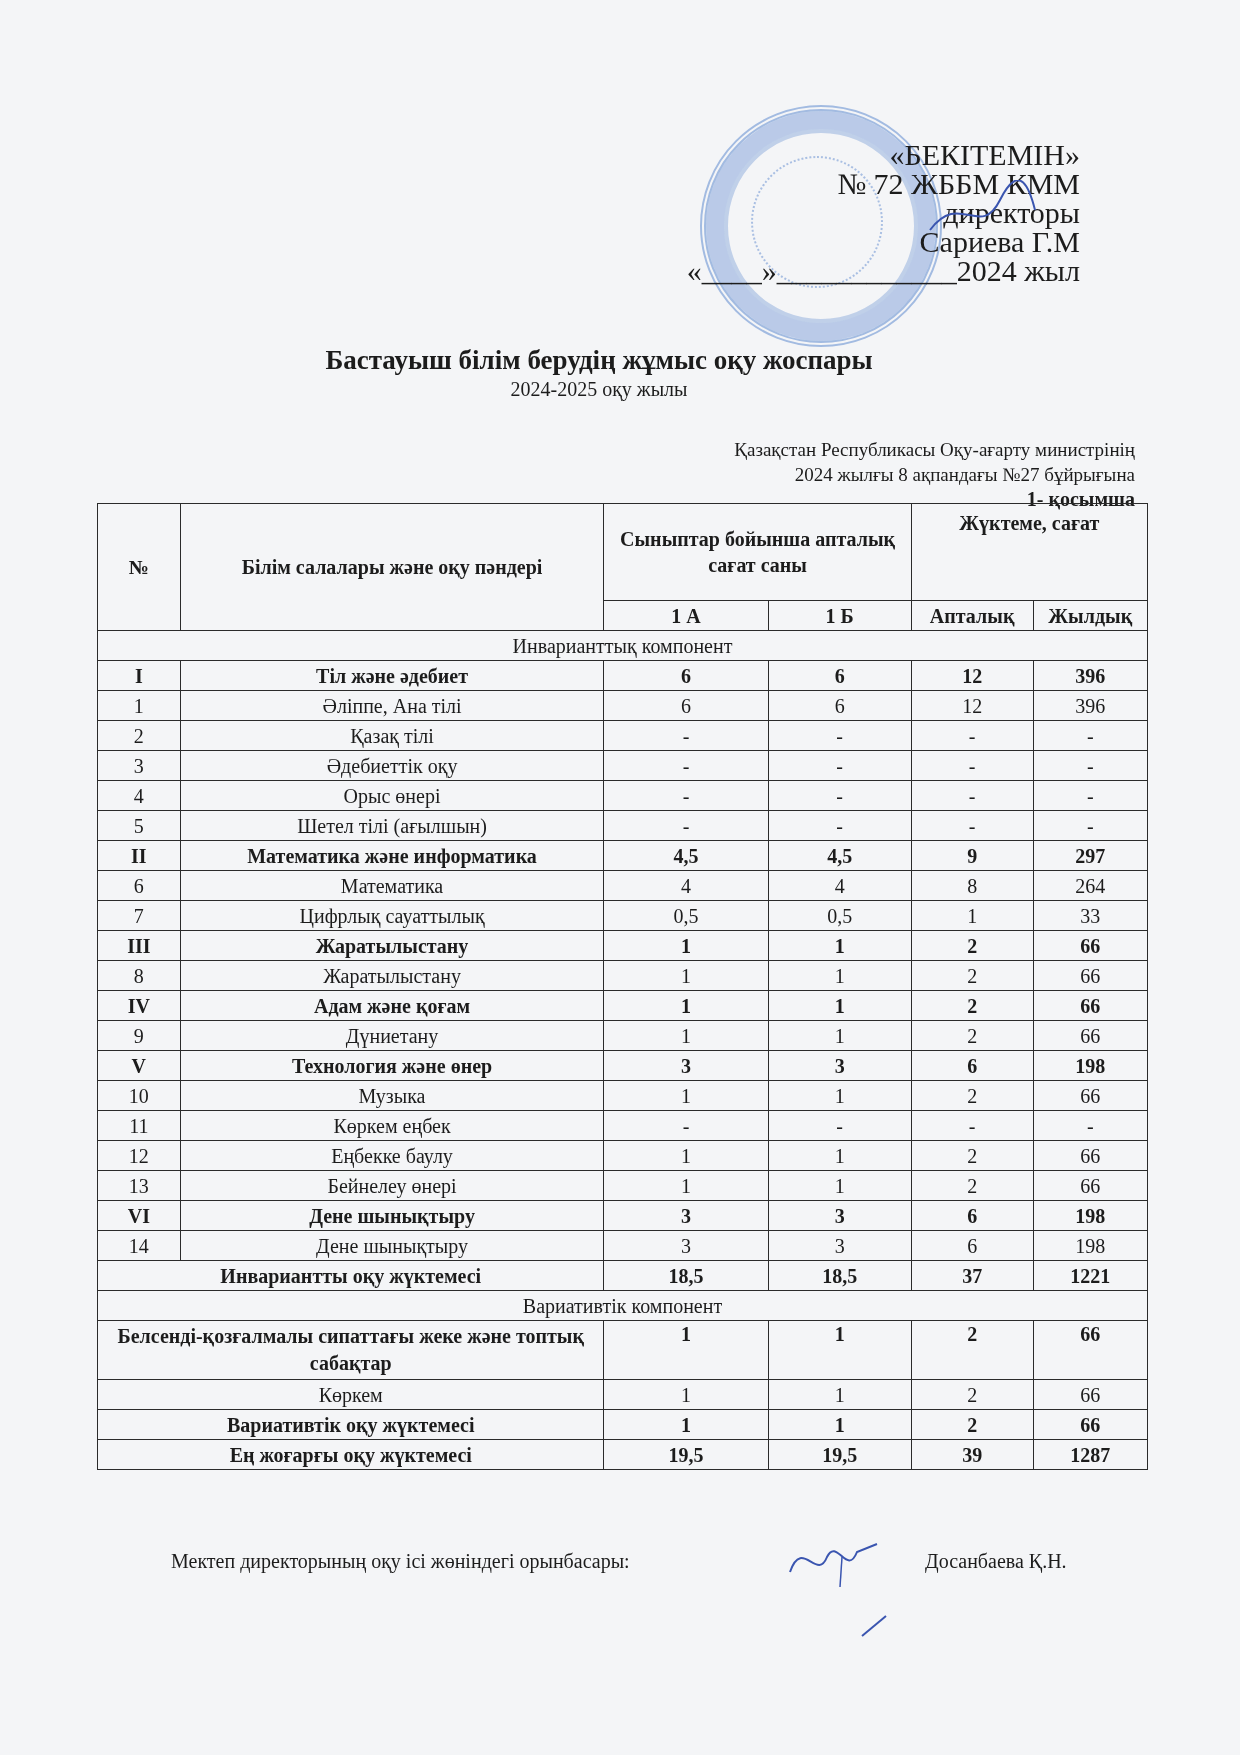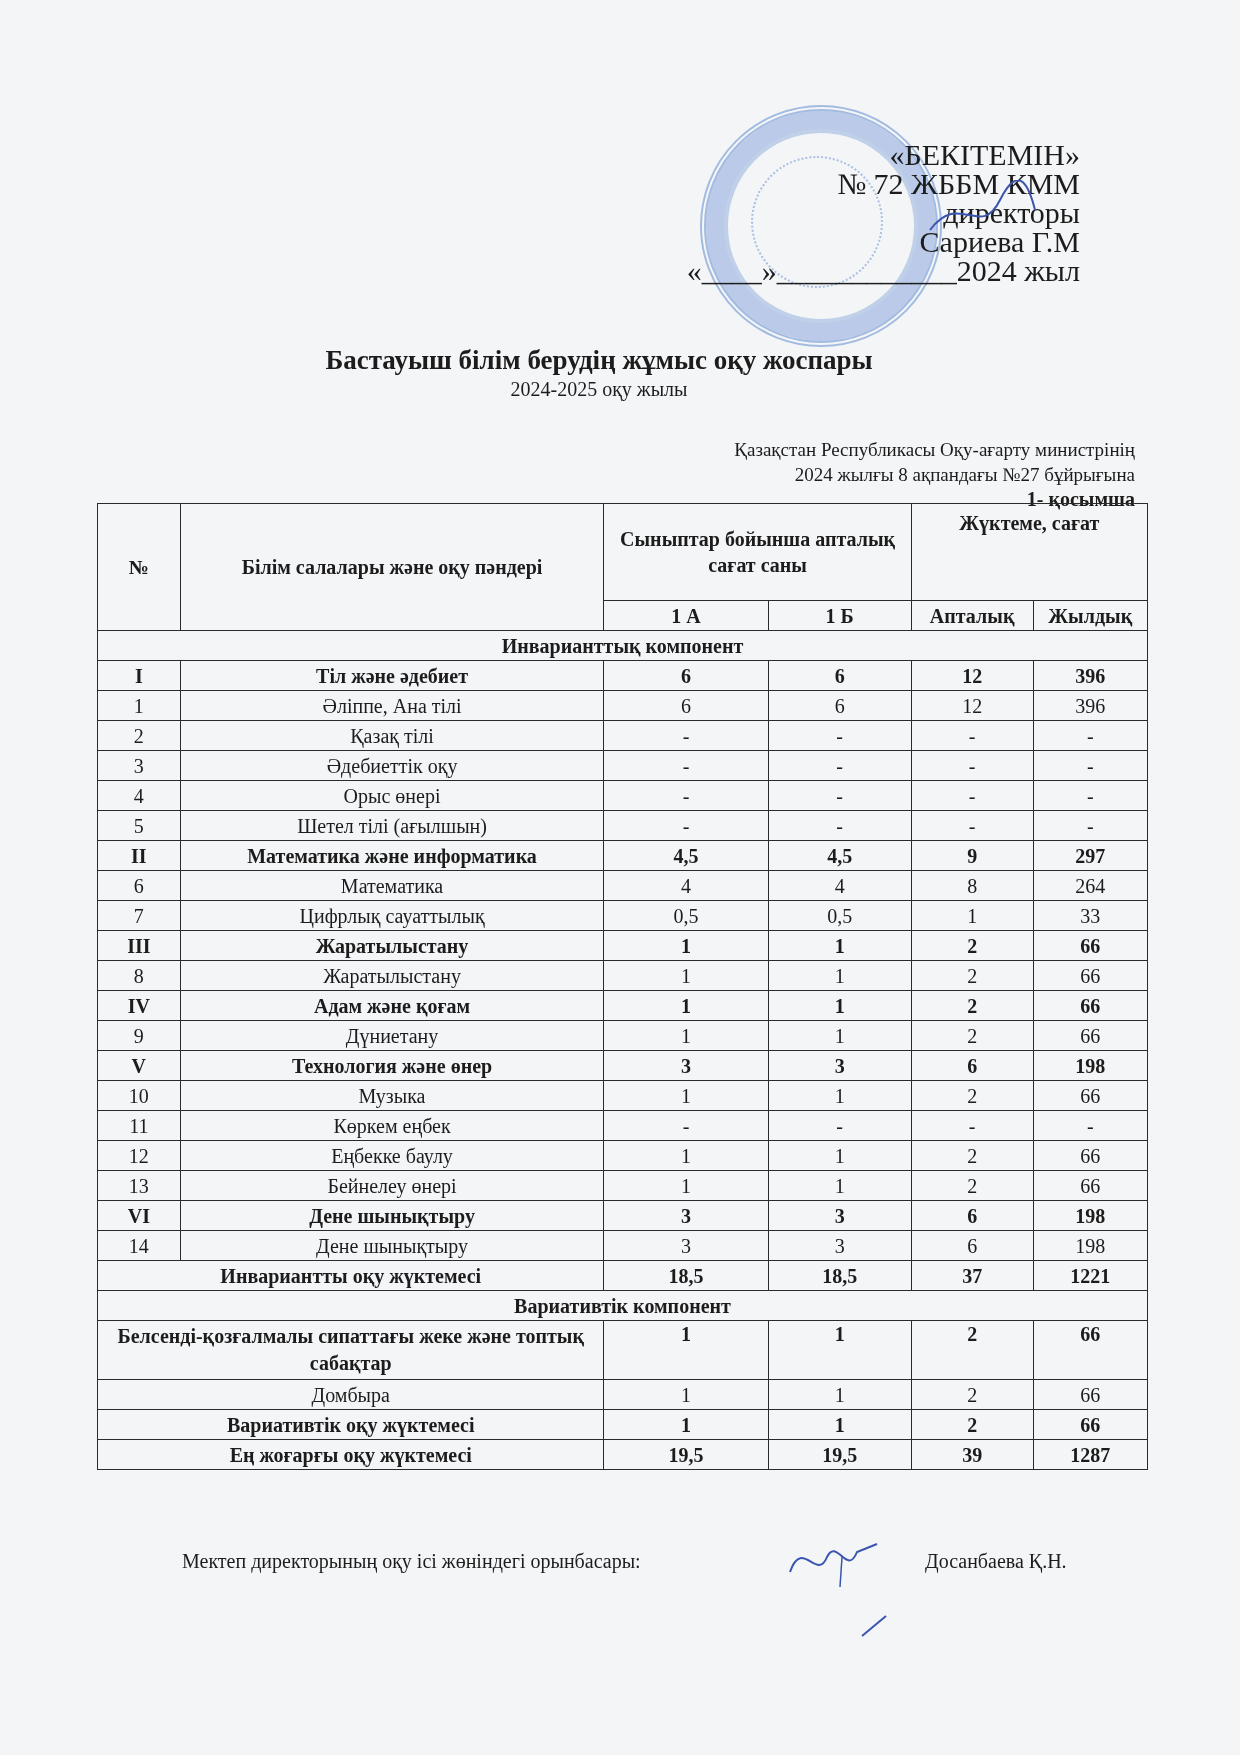--- a/index.html
+++ b/index.html
@@ -42,26 +42,26 @@
   }
   table.plan th { font-weight: bold; }
   .c-no { width: 78px; }
   .c-name { width: 400px; }
   .c-a { width: 155px; }
   .c-b { width: 135px; }
   .c-w { width: 115px; }
   .c-y { width: 108px; }
   td.name { text-align: left; padding-left: 10px; }
   tr.bold td { font-weight: bold; }
-  tr.section td { font-weight: bold; }
+  tr.section td { font-weight: normal; }
   tr.head1 th { height: 90px; vertical-align: middle; }
   .footer {
     position: absolute; top: 1550px; left: 170px; font-size: 20px; width: 960px;
   }
-  .footer .pos { position: absolute; left: 12px; top: 0; font-family: Liberation Serif, serif; }
+  .footer .pos { position: absolute; left: 1px; top: 0; font-family: Liberation Serif, serif; }
   .footer .sig { position: absolute; left: 612px; top: -18px; }
   .footer .nm { position: absolute; left: 755px; top: 0; }
 </style>
 </head>
 <body>
 
 <div class="stamp">
     <div class="inner"></div>
   </div>
 
@@ -283,21 +283,21 @@
         <td colspan="6">Вариативтік  компонент</td>
       </tr>
       <tr class="bold">
         <td class="name" colspan="2" style="line-height: 27px; padding: 2px 10px;">Белсенді-қозғалмалы сипаттағы  жеке және топтық  сабақтар</td>
         <td style="vertical-align: top;">1</td>
         <td style="vertical-align: top;">1</td>
         <td style="vertical-align: top;">2</td>
         <td style="vertical-align: top;">66</td>
       </tr>
       <tr>
-        <td class="name" colspan="2">Домбыра</td>
+        <td class="name" colspan="2">Көркем</td>
         <td>1</td>
         <td>1</td>
         <td>2</td>
         <td>66</td>
       </tr>
       <tr class="bold">
         <td class="name" colspan="2">Вариативтік оқу жүктемесі</td>
         <td>1</td>
         <td>1</td>
         <td>2</td>

